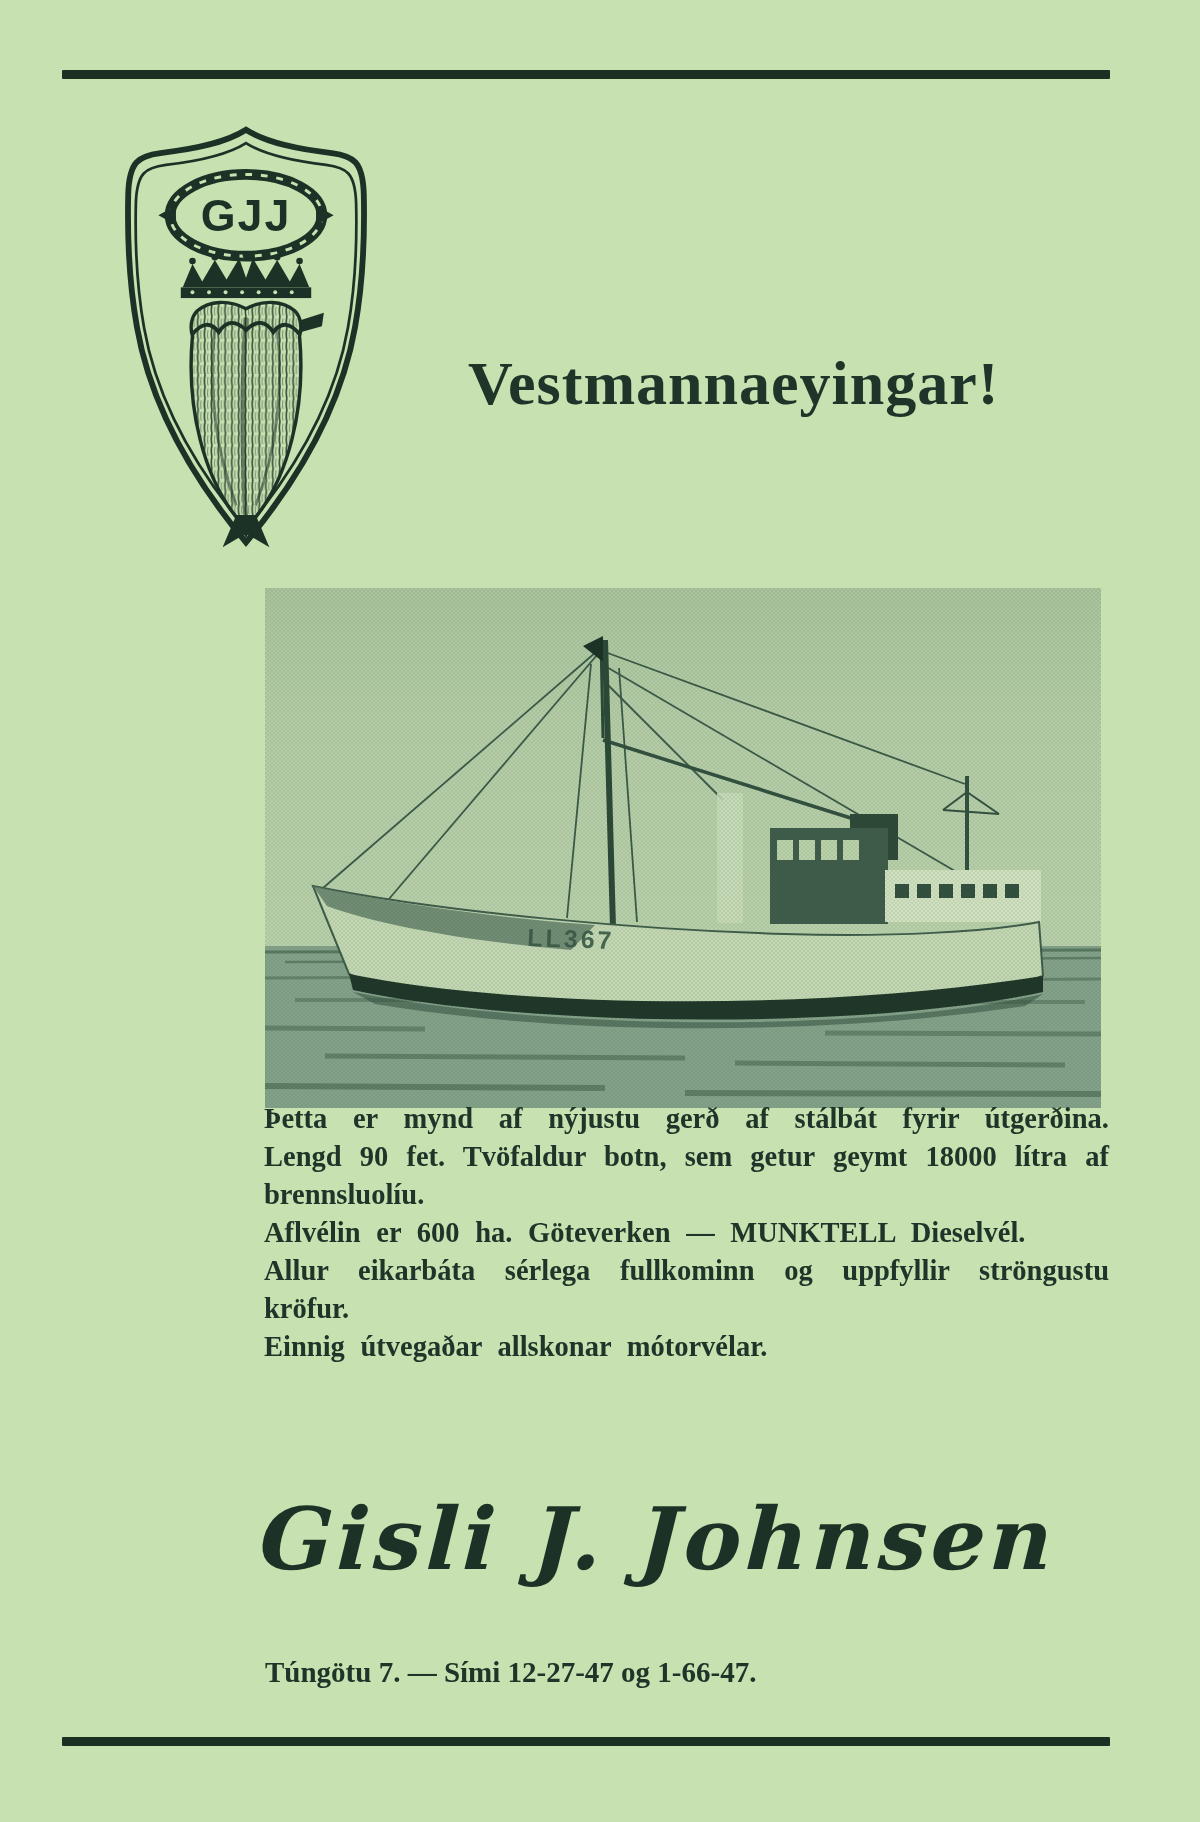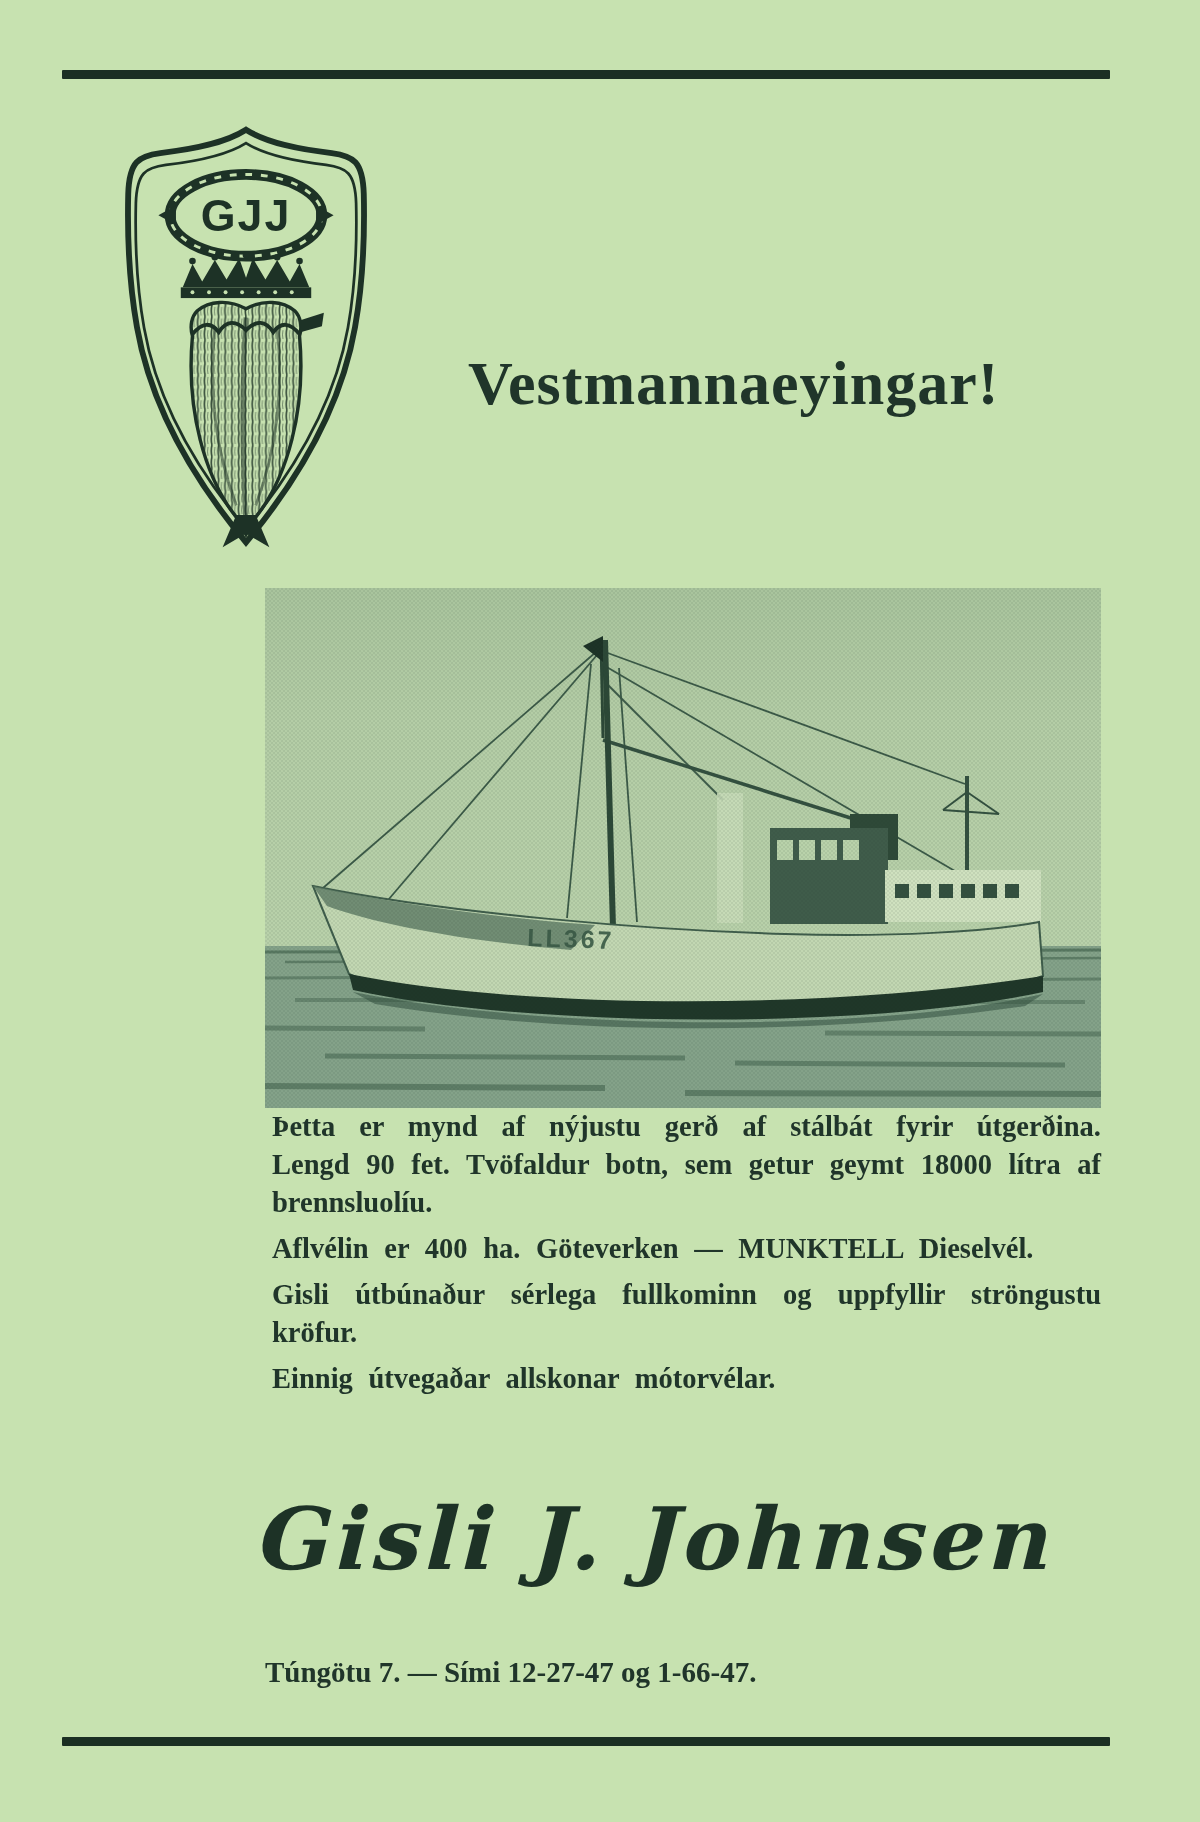--- a/index.html
+++ b/index.html
@@ -32,21 +32,21 @@
   .photo{
     position:absolute;left:265px;top:588px;width:836px;height:520px;
   }
   .bodytext{
     position:absolute;left:264px;top:1100px;width:845px;
     font-size:28.5px;line-height:38px;font-weight:bold;
     text-align:justify;
     word-spacing:0.30em;
     color:#20352a;
   }
-  .bodytext p{margin:8px;padding:0;}
+  .bodytext p{margin:0;padding:0;}
   .signature{
     position:absolute;left:260px;top:1488px;width:860px;
     font-family:"DejaVu Serif", serif;
     font-style:italic;font-weight:bold;
     font-size:86px;
     letter-spacing:4px;
     color:#1d3226;
     white-space:nowrap;
     transform:skewX(-3deg);
   }
@@ -197,22 +197,22 @@
       <path d="M88,404 C300,446 620,442 778,406 L760,418 C560,448 300,448 110,416 Z" fill="#33503f" opacity="0.55"></path>
       <text x="262" y="358" font-family="Liberation Sans, sans-serif" font-size="25" font-weight="bold" fill="#3a5a46" letter-spacing="3" transform="rotate(2 262 358)" opacity="0.9">LL367</text>
     </g>
 
     <rect x="0" y="0" width="836" height="520" fill="url(#dots)"></rect>
   </svg>
 </div>
 
 <div class="bodytext">
   <p>Þetta er mynd af nýjustu gerð af stálbát fyrir útgerðina. Lengd 90 fet. Tvöfaldur botn, sem getur geymt 18000 lítra af brennsluolíu.</p>
-  <p>Aflvélin er 400 ha. Göteverken — MUNKTELL Dieselvél.</p>
-  <p>Gisli útbúnaður sérlega fullkominn og uppfyllir ströngustu kröfur.</p>
+  <p>Aflvélin er 600 ha. Göteverken — MUNKTELL Dieselvél.</p>
+  <p>Allur eikarbáta sérlega fullkominn og uppfyllir ströngustu kröfur.</p>
   <p>Einnig útvegaðar allskonar mótorvélar.</p>
 </div>
 
 <div class="signature">Gisli J. Johnsen</div>
 
 <div class="address">Túngötu 7. — Sími 12-27-47 og 1-66-47.</div>
 
 <div class="rule bottom"></div>
 
 </body></html>

